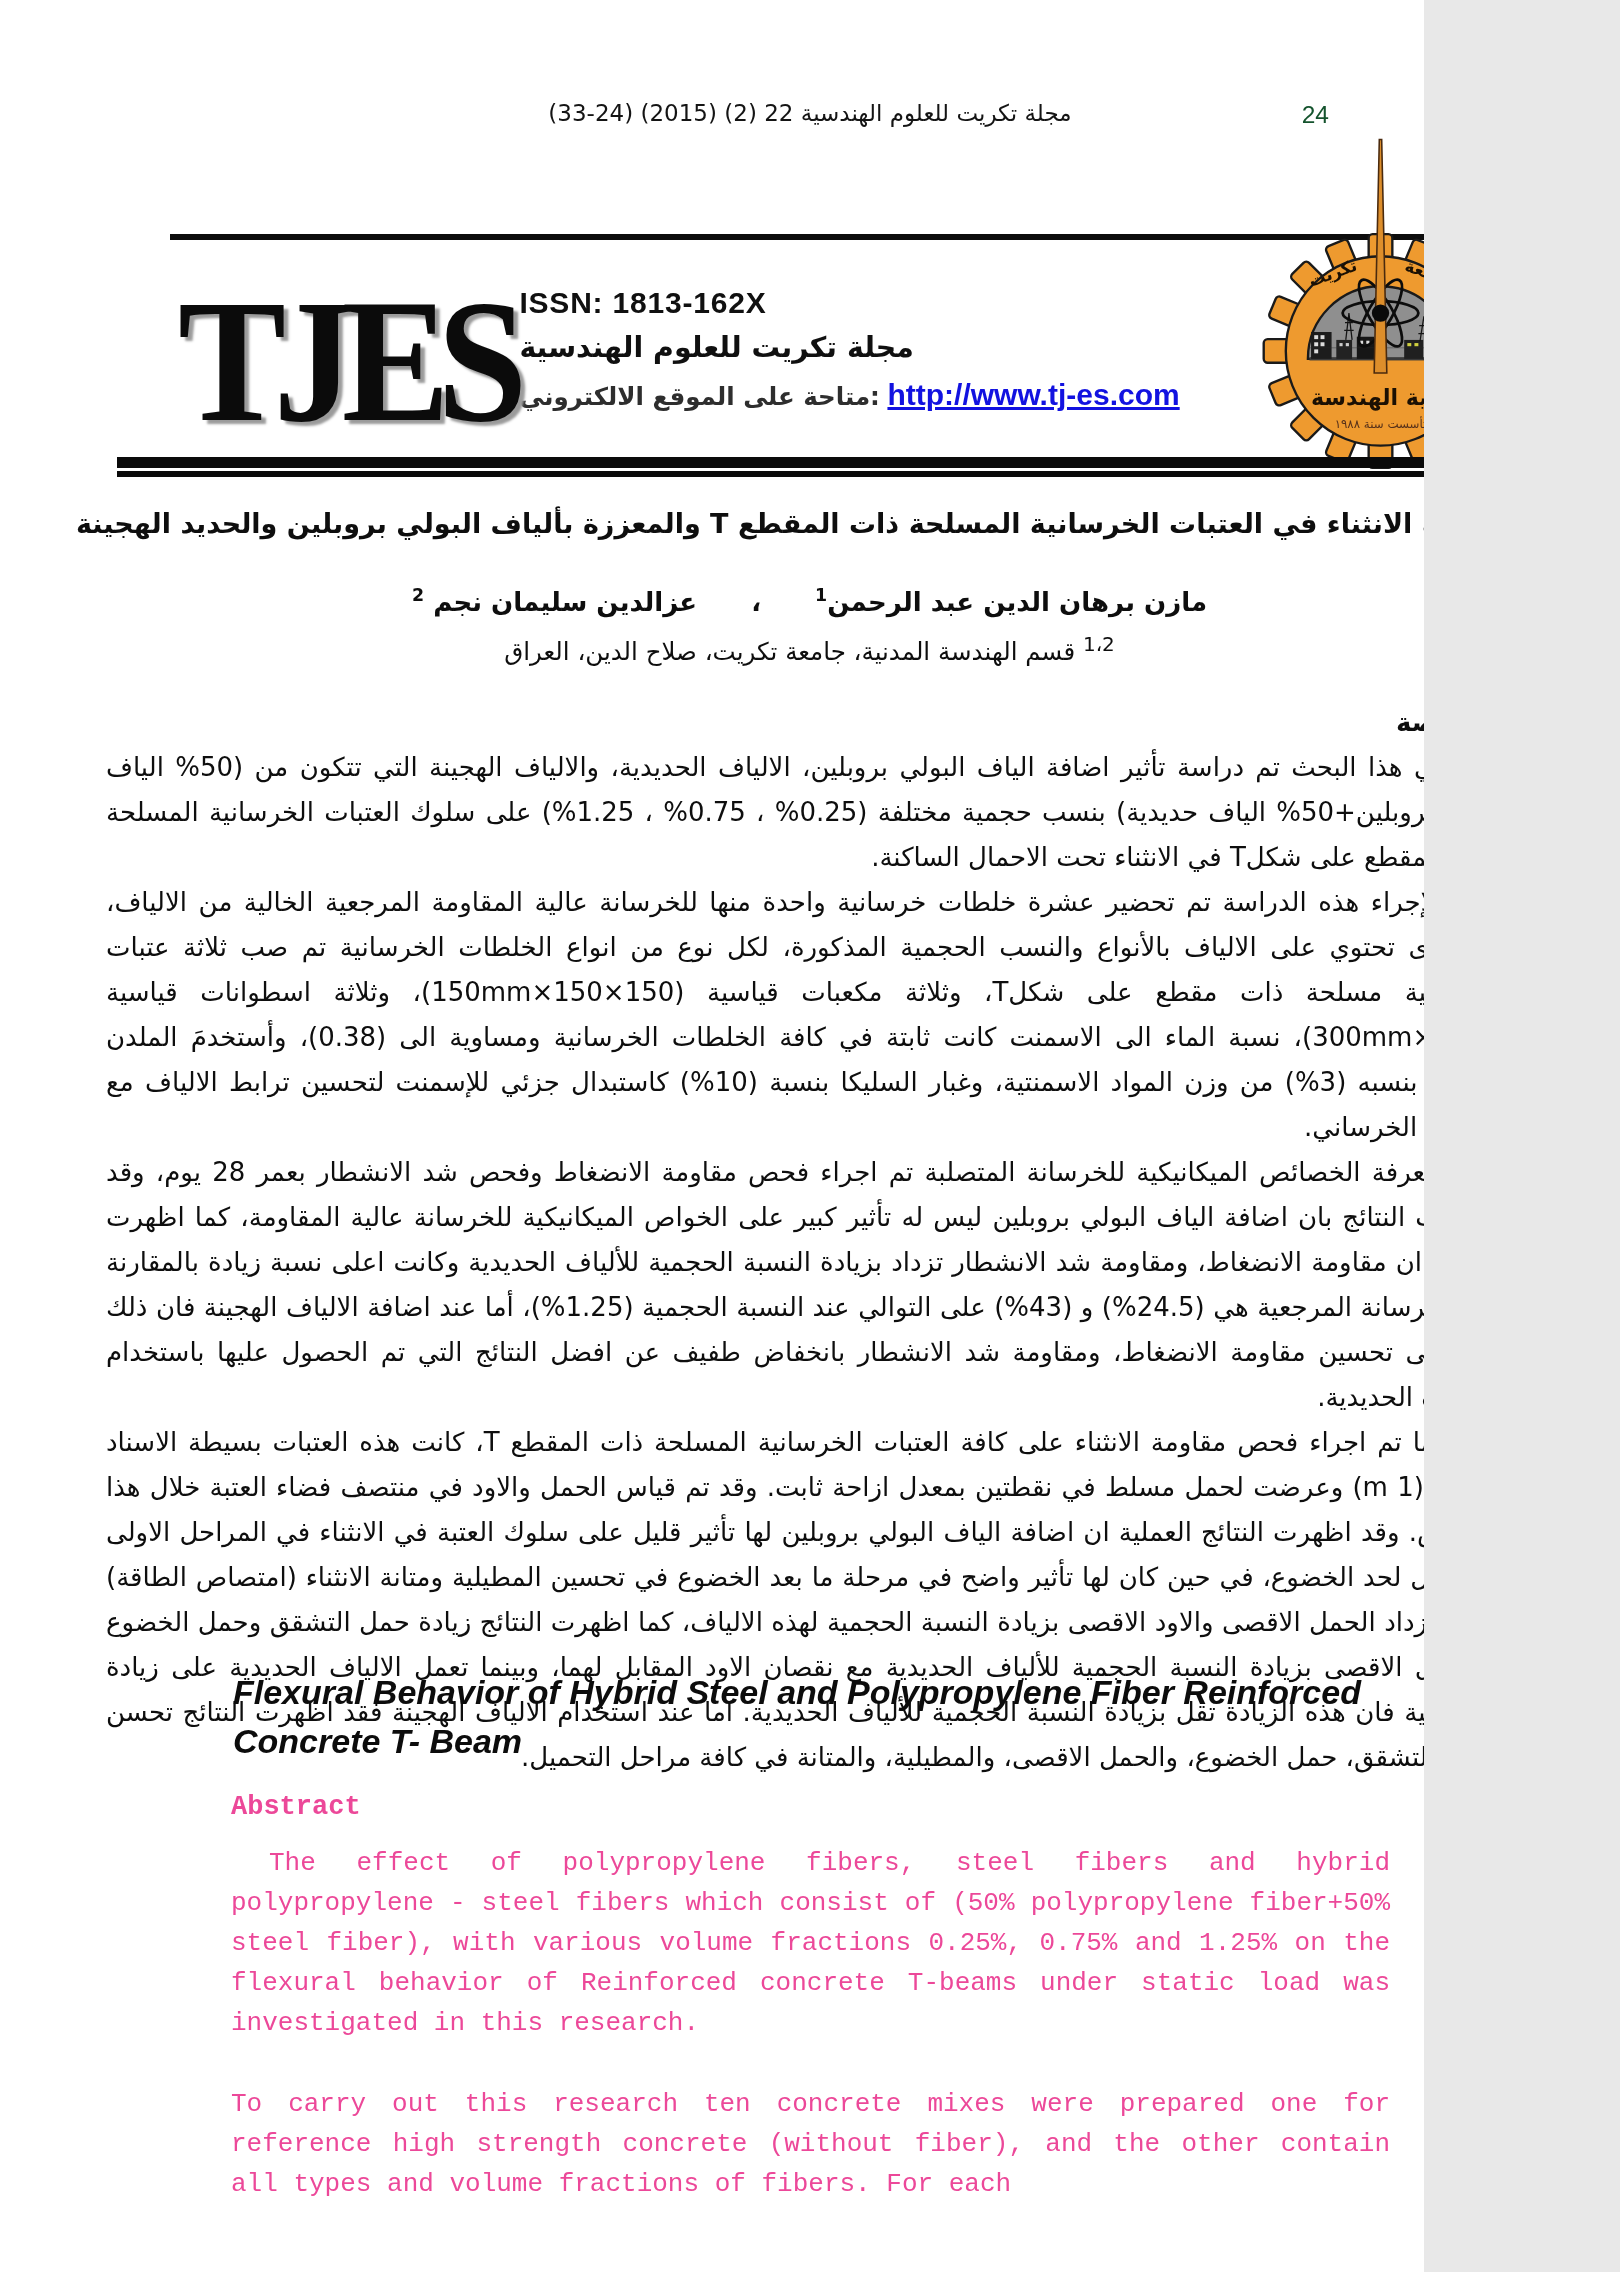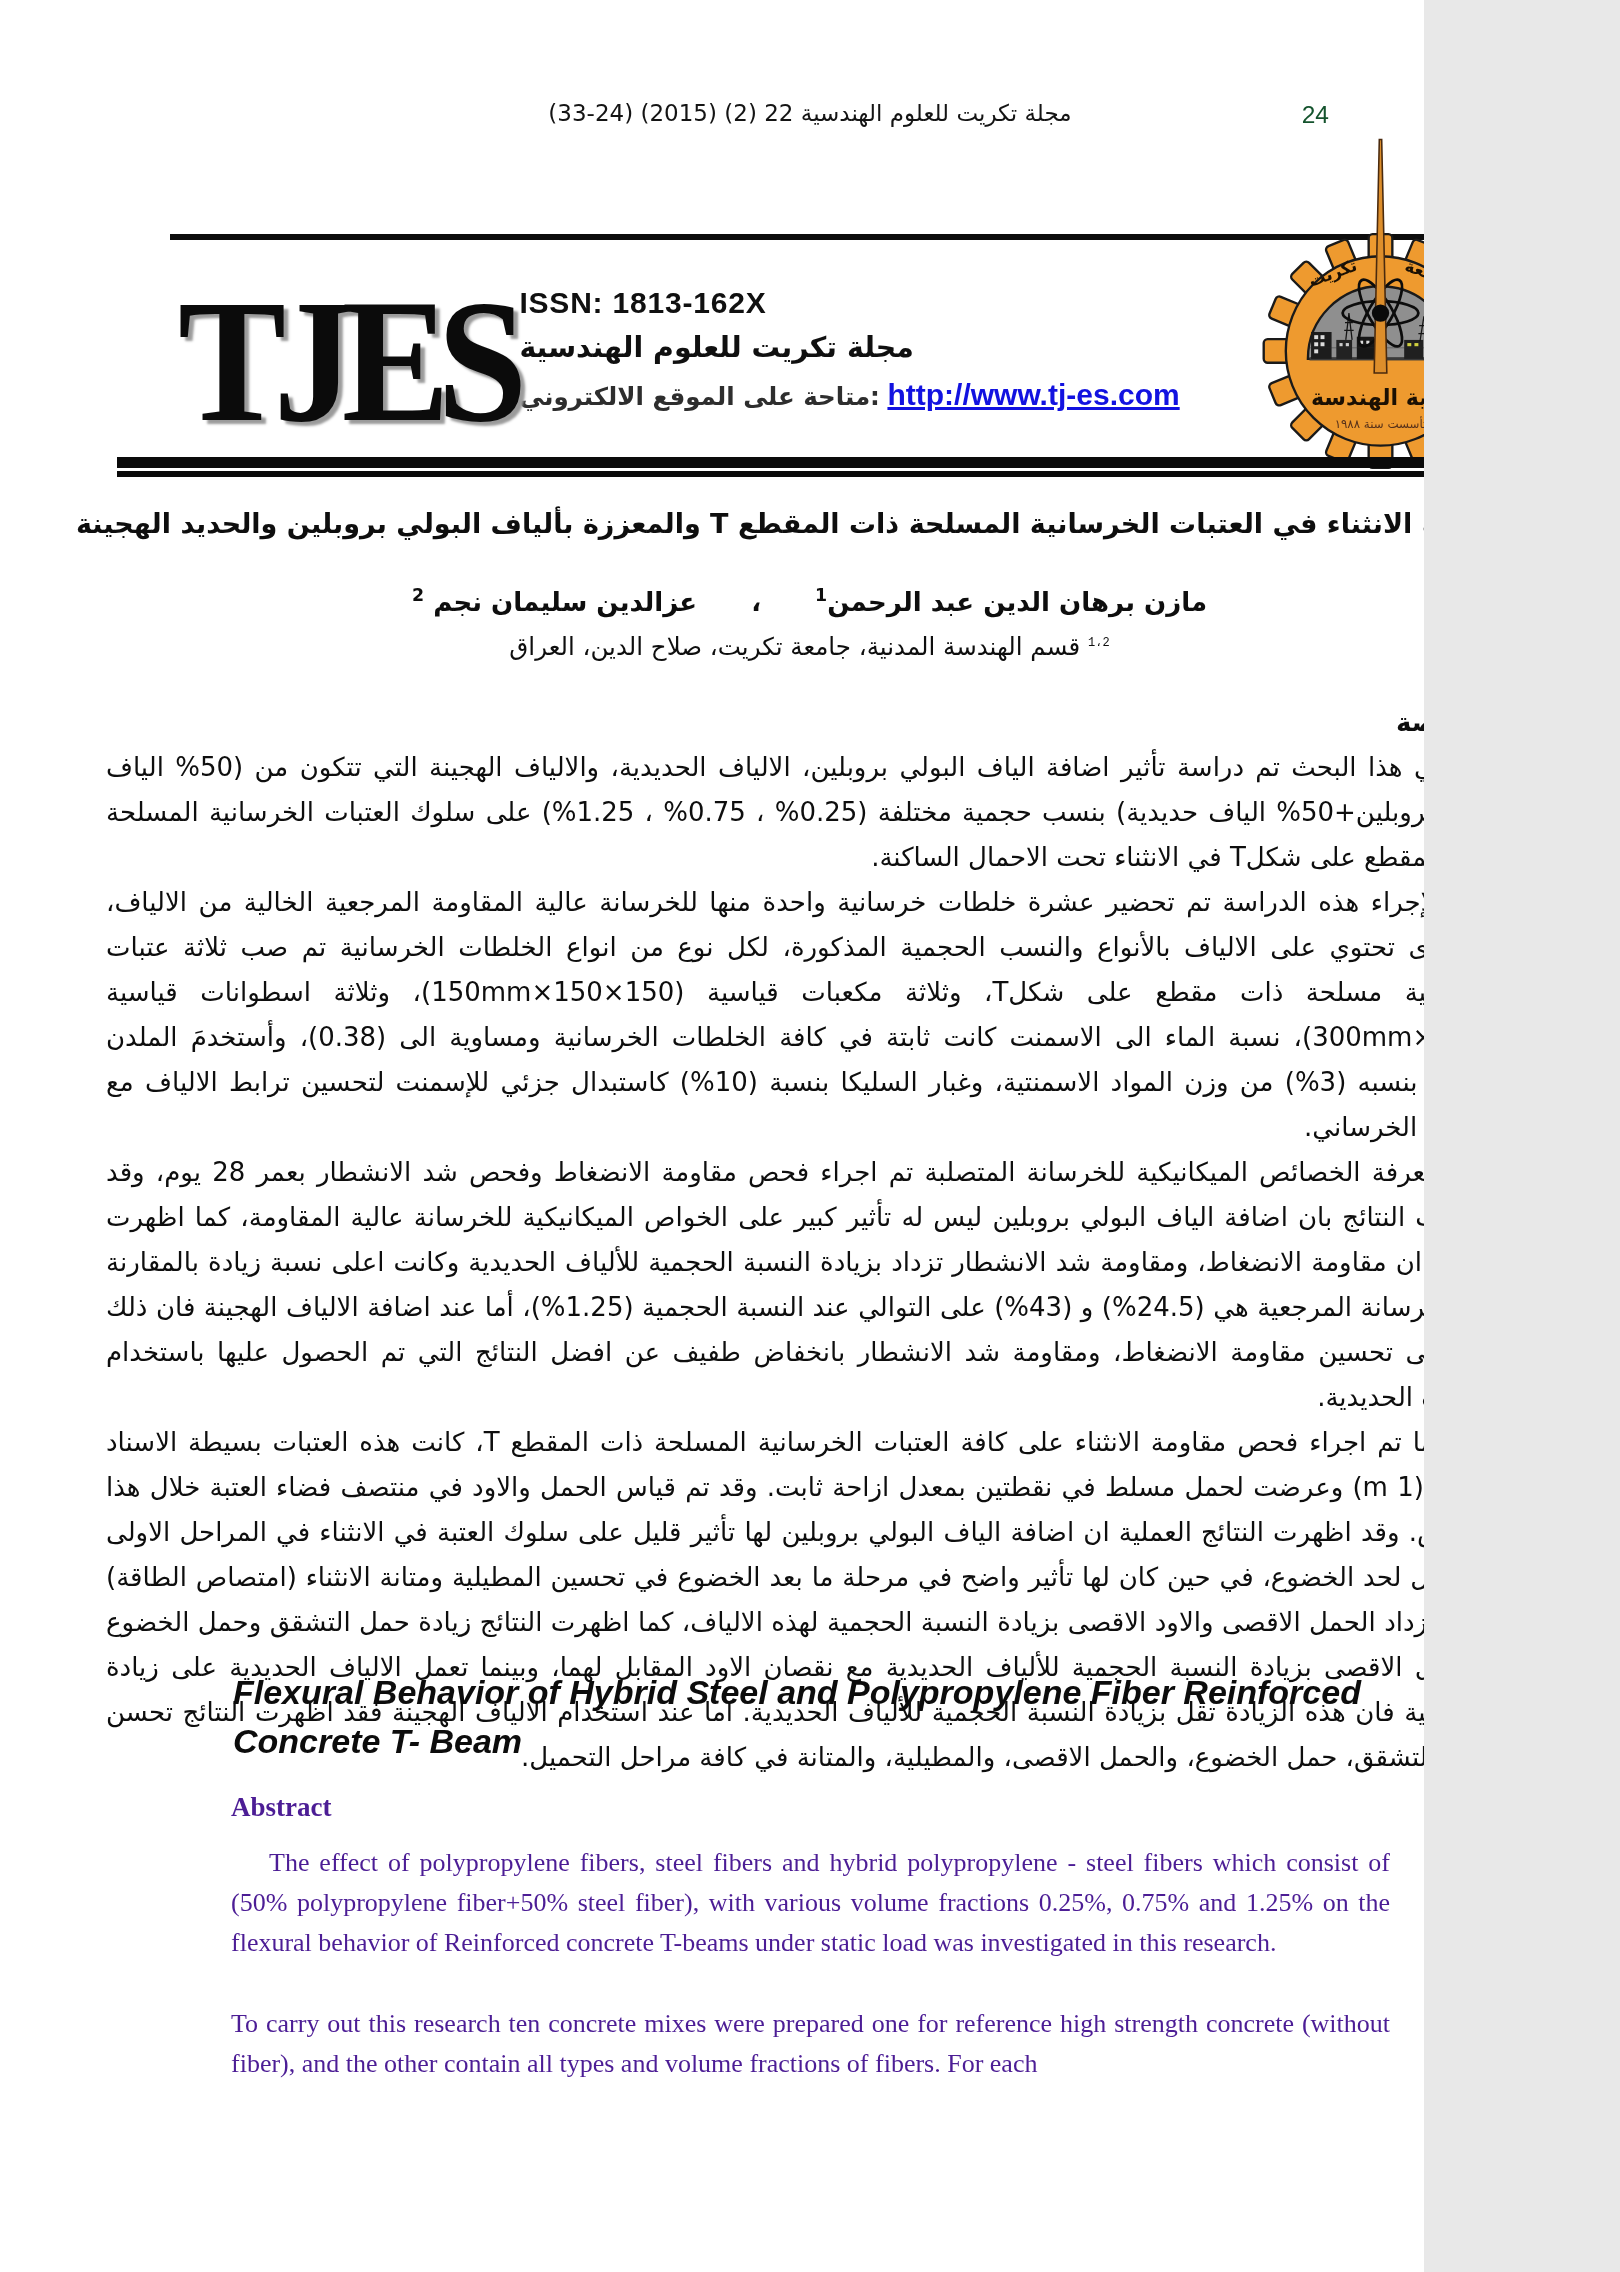--- a/index.html
+++ b/index.html
@@ -55,21 +55,21 @@
   .authors{
     position:absolute;top:585px;left:118px;width:1383px;text-align:center;direction:rtl;
     font-family:"DejaVu Sans",sans-serif;font-weight:bold;font-size:26px;color:#0e0e0e;
   }
   .authors sup{font-size:17.4px;}
   .authors .comma-gap{display:inline-block;width:118px;text-align:center;font-weight:bold;}
   .affiliation{
     position:absolute;top:632px;left:118px;width:1383px;text-align:center;direction:rtl;
     font-family:"DejaVu Sans",sans-serif;font-size:24.5px;color:#0e0e0e;
   }
-  .affiliation sup{font-size:12px;font-family:Liberation Mono, monospace;}
+  .affiliation sup{font-size:20px;}
   
   .abstract-ar{
     position:absolute;top:700px;left:106px;width:1388px;direction:rtl;
     font-family:"DejaVu Sans",sans-serif;font-size:26px;line-height:45px;color:#0e0e0e;
     text-align:justify;
   }
   .abstract-ar .heading{font-weight:bold;}
   .abstract-ar p{margin:0;text-indent:46px;}
   .keywords{
     margin-top:19px;margin-left:91px;text-align:left;direction:rtl;text-indent:0;
@@ -77,21 +77,21 @@
   }
   .keywords .kw-label{font-weight:bold;}
   
   .title-en{
     position:absolute;top:1668px;left:233px;width:1169px;
     font-family:"Liberation Sans",sans-serif;font-weight:bold;font-style:italic;
     font-size:34px;line-height:49px;color:#0c0c0c;
   }
   .abstract-en{
     position:absolute;top:1787px;left:231px;width:1159px;
-    font-family:Liberation Serif, serif;font-size:26px;line-height:40px;color:#4c1d95;
+    font-family:Liberation Mono, monospace;font-size:26px;line-height:40px;color:#ec4899;
     text-align:justify;
   }
   .abstract-en .heading{font-weight:bold;font-size:27px;margin-bottom:16px;}
   .abstract-en p{margin:0;}
   .abstract-en p.first{text-indent:38px;margin-bottom:3.2px;}
   .abstract-en p.second{margin-top:41px;}
 </style>
 </head>
 <body>
 

